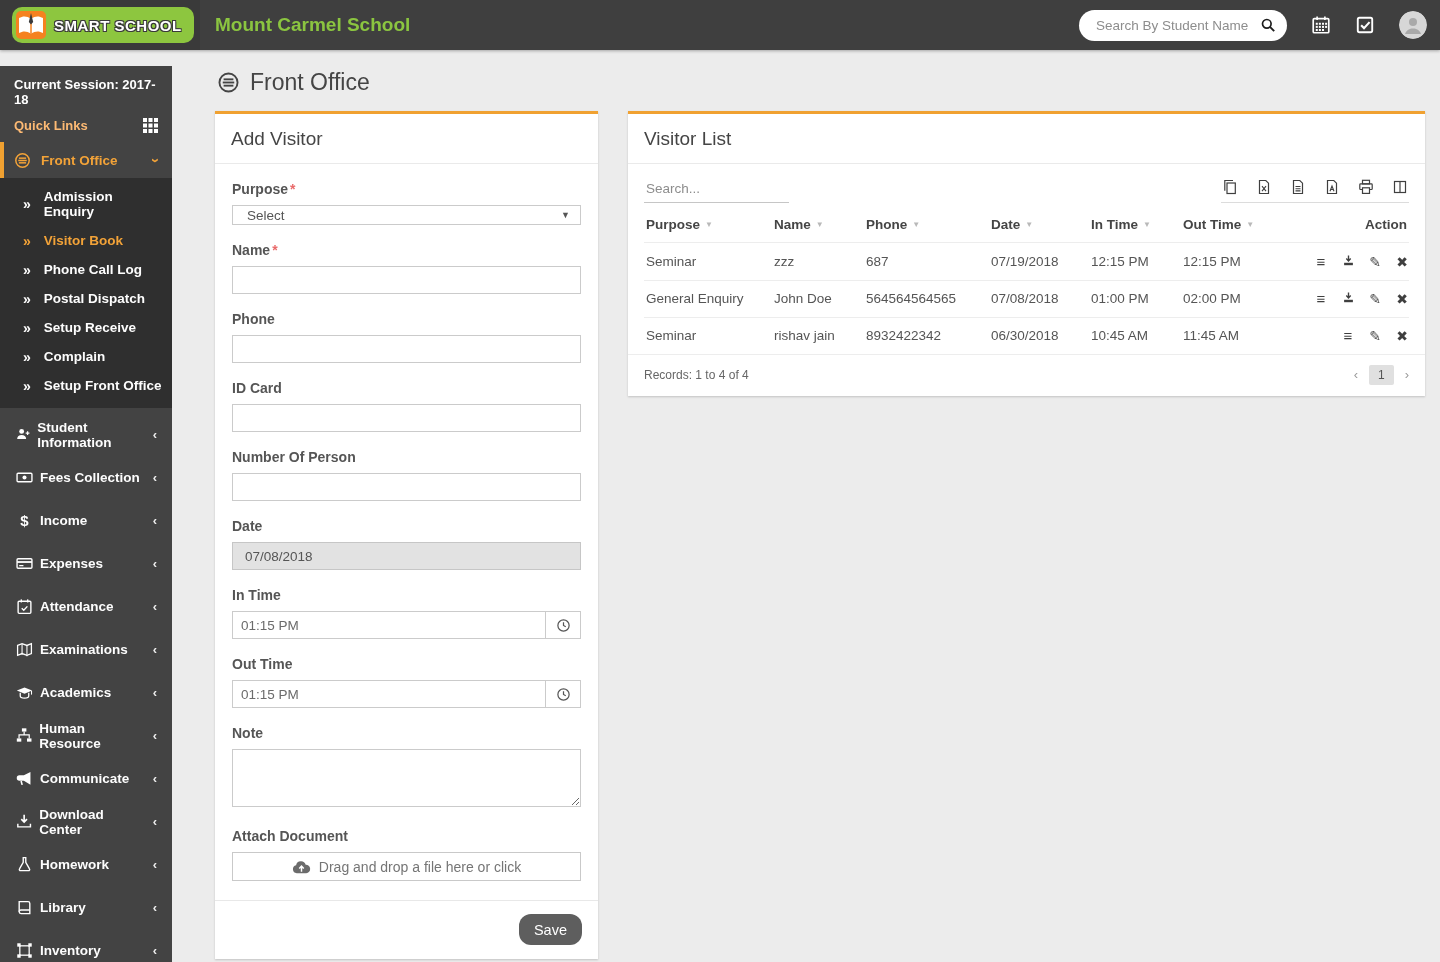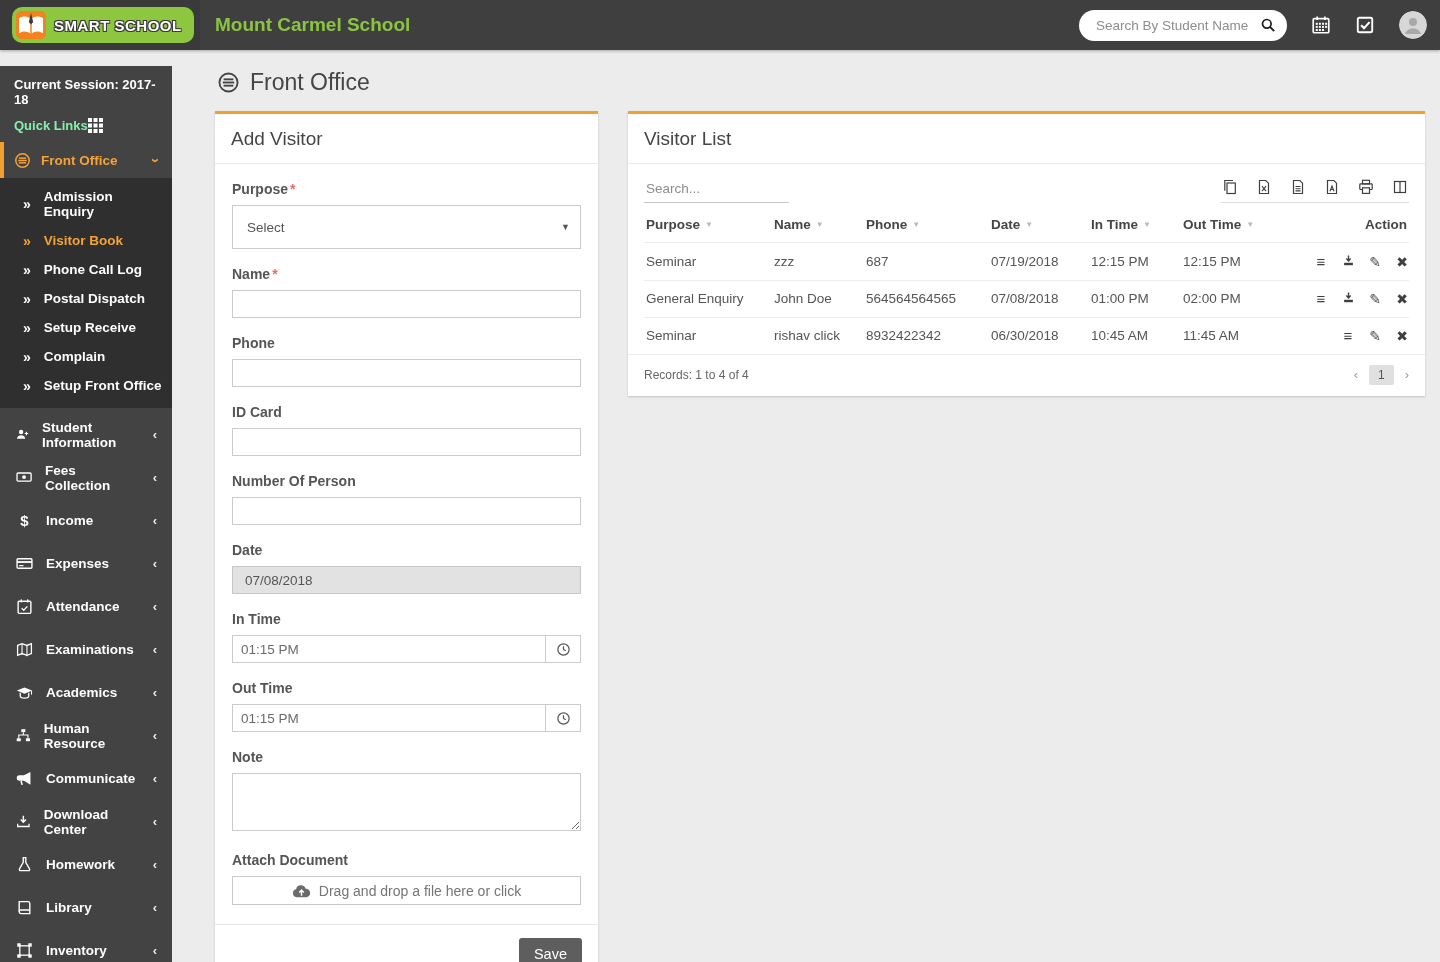--- a/index.html
+++ b/index.html
@@ -38,39 +38,39 @@
   .hicon { width:20px; height:20px; color:#fff; display:flex; }
   .avatar { width:28px; height:28px; border-radius:50%; overflow:hidden; display:flex; }
 
   
   .sidebar {
     position:fixed; top:66px; left:0; bottom:0; width:172px;
     background:#434343; color:#fff; z-index:10;
   }
   .session-block { padding:11px 14px 9px; }
   .session-line { font-size:13px; font-weight:bold; color:#fff; margin-bottom:11px; }
-  .quick-links { display:flex; justify-content:flex-start; align-items:center; font-size:13px; font-weight:bold; color:#86efac; }
+  .quick-links { display:flex; justify-content:space-between; align-items:center; font-size:13px; font-weight:bold; color:#fdba74; }
   .grid-icon { width:15px; height:15px; color:#fff; display:flex; }
   .menu-parent {
     height:36px; display:flex; align-items:center; gap:10px;
     padding:0 13px 0 10px; border-left:4px solid #f0a131;
     color:#f3a338; font-weight:bold; font-size:13.5px; cursor:pointer;
   }
   .menu-parent .p-icon { width:17px; height:17px; display:flex; color:#f3a338; }
   .menu-parent .chev-down { margin-left:auto; display:inline-block; transform:rotate(90deg); font-size:15px; }
   .submenu { background:#2f2f2f; padding:4px 0 8px; }
   .submenu-item {
     display:flex; align-items:center; gap:13px; padding:7px 10px 7px 23px;
     font-size:13.5px; font-weight:bold; color:#fdfdfd; cursor:pointer;
   }
   .submenu-item .dbl { font-size:14px; line-height:1; }
   .submenu-item.active { color:#f3a338; }
   .side-items { padding-top:5px; }
   .side-item {
-    height:43px; display:flex; align-items:center; gap:13px;
+    height:43px; display:flex; align-items:center; gap:7px;
     padding:0 15px 0 16px; font-size:13.5px; font-weight:bold; color:#fdfdfd; cursor:pointer;
   }
   .side-item .s-icon { width:17px; height:17px; display:flex; color:#fff; align-items:center; justify-content:center; font-size:15px; }
   .side-item .chev { margin-left:auto; color:#ededed; font-size:13px; }
 
   
   .main { margin-left:200px; padding:50px 15px 0; }
   .page-title { display:flex; align-items:center; gap:10px; padding:19px 0 15px 2px; color:#454545; font-size:23px; }
   .page-title .t-icon { width:23px; height:23px; display:flex; color:#454545; }
   .cards { display:flex; gap:30px; align-items:flex-start; }
@@ -82,21 +82,21 @@
   
   .form-body { padding:17px 17px 2px; }
   .fgroup { margin-bottom:17px; }
   .flabel { display:block; font-size:14px; color:#555; font-weight:bold; margin-bottom:8px; }
   .req { color:#e96a6a; margin-left:2px; font-weight:bold; }
   .tinput {
     width:100%; height:28px; border:1px solid #cbcbcb; padding:0 8px;
     font-size:13.5px; color:#555; font-family:inherit; background:#fff; outline:none; border-radius:0;
   }
   .select-box {
-    width:100%; height:44px; border:1px solid #cbcbcb; background:#fff;
+    width:100%; height:20px; border:1px solid #cbcbcb; background:#fff;
     display:flex; align-items:center; cursor:pointer; padding:0 10px 0 14px; font-size:13.5px; color:#555;
   }
   .select-box .caret { margin-left:auto; font-size:9px; color:#555; }
   .disabled-input {
     width:100%; height:28px; border:1px solid #c6c6c6; background:#e2e2e2;
     display:flex; align-items:center; padding-left:12px; font-size:13.5px; color:#555;
   }
   .time-group { display:flex; width:100%; }
   .time-group .tinput { flex:1; border-right:none; color:#6b6b6b; }
   .time-addon {
@@ -106,21 +106,21 @@
   .time-addon svg { width:15px; height:15px; }
   textarea.tinput { height:58px; padding:6px 8px; resize:both; }
   .attach-box {
     width:100%; height:29px; border:1px solid #c9c9c9; background:#fff;
     display:flex; align-items:center; justify-content:center; gap:8px;
     color:#757575; font-size:14px; cursor:pointer;
   }
   .attach-box svg { width:19px; height:14px; }
   .form-footer { border-top:1px solid #e8e8e8; padding:13px 16px 14px; display:flex; justify-content:flex-end; }
   .save-btn {
-    background:#5e5e5e; color:#fff; border:none; border-radius:3px; height:31px;
+    background:#5e5e5e; color:#fff; border:none; border-radius:12px; height:31px;
     padding:0 15px; font-size:14.5px; font-family:inherit; cursor:pointer;
   }
 
   
   .list-body { padding:13px 16px 0; }
   .list-controls { display:flex; justify-content:space-between; align-items:flex-end; }
   .vsearch {
     width:145px; border:none; border-bottom:1px solid #c6c6c6; background:transparent;
     font-size:13.5px; font-family:inherit; color:#555; padding:4px 2px 6px; outline:none;
   }
@@ -594,21 +594,21 @@
                 <td>02:00 PM</td>
                 <td class="actions"><span class="act hamburger">≡</span><span class="act">
                     <svg viewBox="0 0 16 16">
                       <path d="M8 1.8v6.4M5.3 5.6L8 8.5l2.7-2.9" fill="none" stroke="currentColor" stroke-width="1.7"></path>
                       <path d="M2.6 10.8h10.8v3H2.6z" fill="currentColor"></path>
                     </svg>
                   </span><span class="act">✎</span><span class="act">✖</span></td>
               </tr>
               <tr>
                 <td>Seminar</td>
-                <td>rishav click</td>
+                <td>rishav jain</td>
                 <td>8932422342</td>
                 <td>06/30/2018</td>
                 <td>10:45 AM</td>
                 <td>11:45 AM</td>
                 <td class="actions"><span class="act hamburger">≡</span><span class="act">✎</span><span class="act">✖</span></td>
               </tr>
             </tbody>
         </table>
       </div>
       <div class="list-footer">

